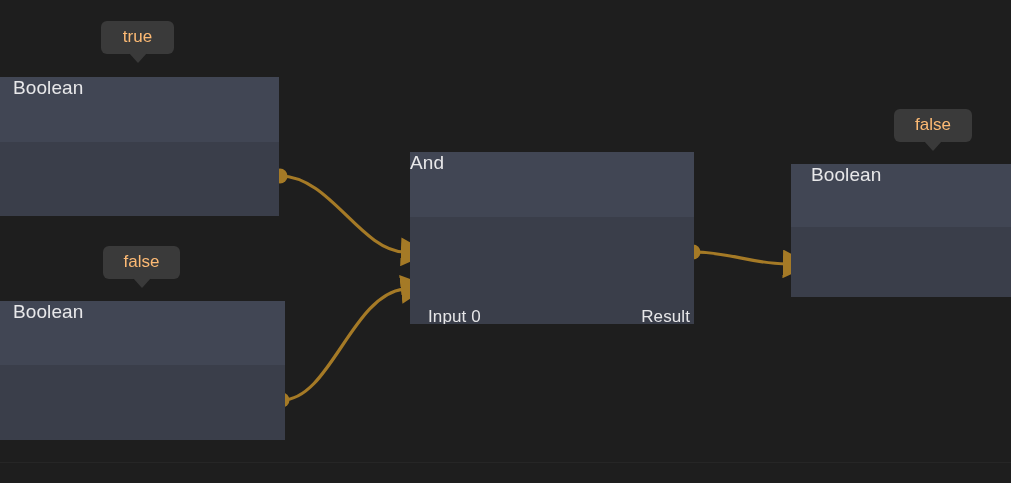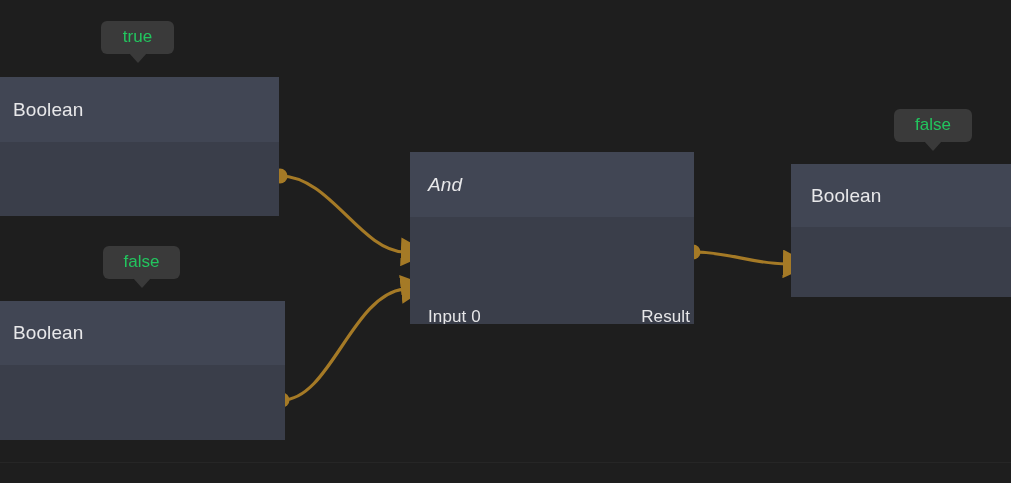--- a/index.html
+++ b/index.html
@@ -29,21 +29,21 @@
   }
   .node {
     position: absolute;
     box-sizing: border-box;
     background: #3a3e4a;
     overflow: hidden;
   }
   .node-header {
     background: #414654;
     display: flex;
-    align-items: center;
+    align-items: flex-start;
     box-sizing: border-box;
   }
   .node-title {
     color: #e8e8ea;
     font-size: 19px;
     letter-spacing: 0.1px;
     white-space: nowrap;
   }
   .node-body {
     position: relative;
@@ -65,21 +65,21 @@
     left: 0;
   }
   .port-label {
     color: #e6e6e8;
     font-size: 17px;
     letter-spacing: 0.1px;
   }
   .tooltip {
     position: absolute;
     background: #3a3a3a;
-    color: #22c55e;
+    color: #fdba74;
     font-size: 17px;
     border-radius: 6px;
     padding: 6px 16px 7px 16px;
     line-height: 1.15;
     white-space: nowrap;
     box-sizing: border-box;
     text-align: center;
   }
   .tooltip .tail {
     position: absolute;
@@ -150,21 +150,21 @@
       
     </div>
   </div>
 
   <div class="tooltip" style="left:103px; top:246px; width:77px;">
     <span>false</span>
     <span class="tail"></span>
   </div>
 
   <div class="node" style="left:410px; top:152px; width:284px; height:172px;">
-    <div class="node-header" style="height:65px; padding-left:18px;font-style:italic;">
+    <div class="node-header" style="height:65px; ">
       <span class="node-title">And</span>
     </div>
     <div class="node-body" style="height:107px;">
       <div class="port-row in" style="top:88px; left:18px;align-items:center;">
         <span class="port-label">Input 0</span>
       </div>
 
       <div class="port-row out" style="top:88px; right:4px;">
         <span class="port-label">Result</span>
       </div>

